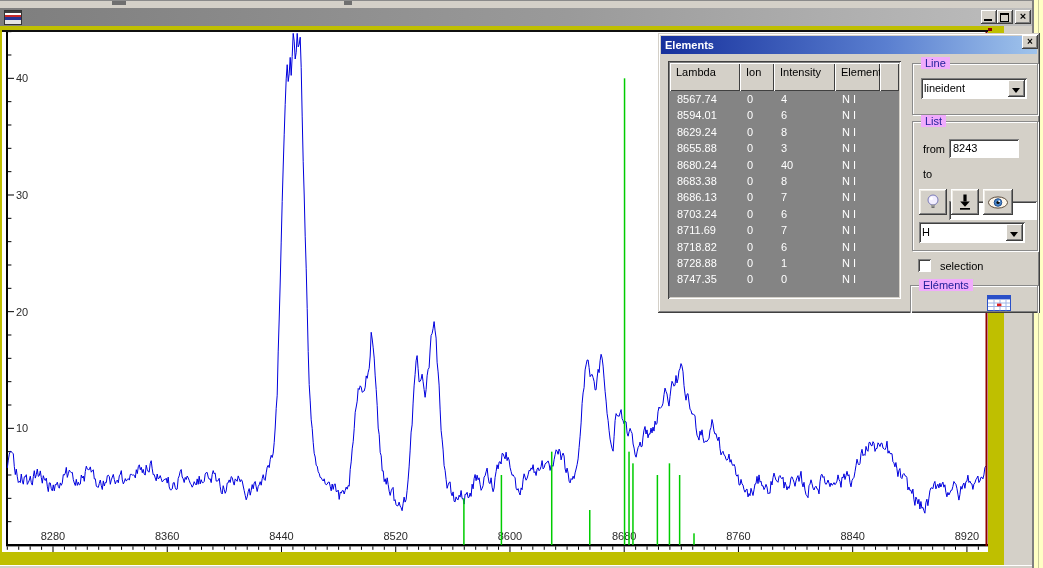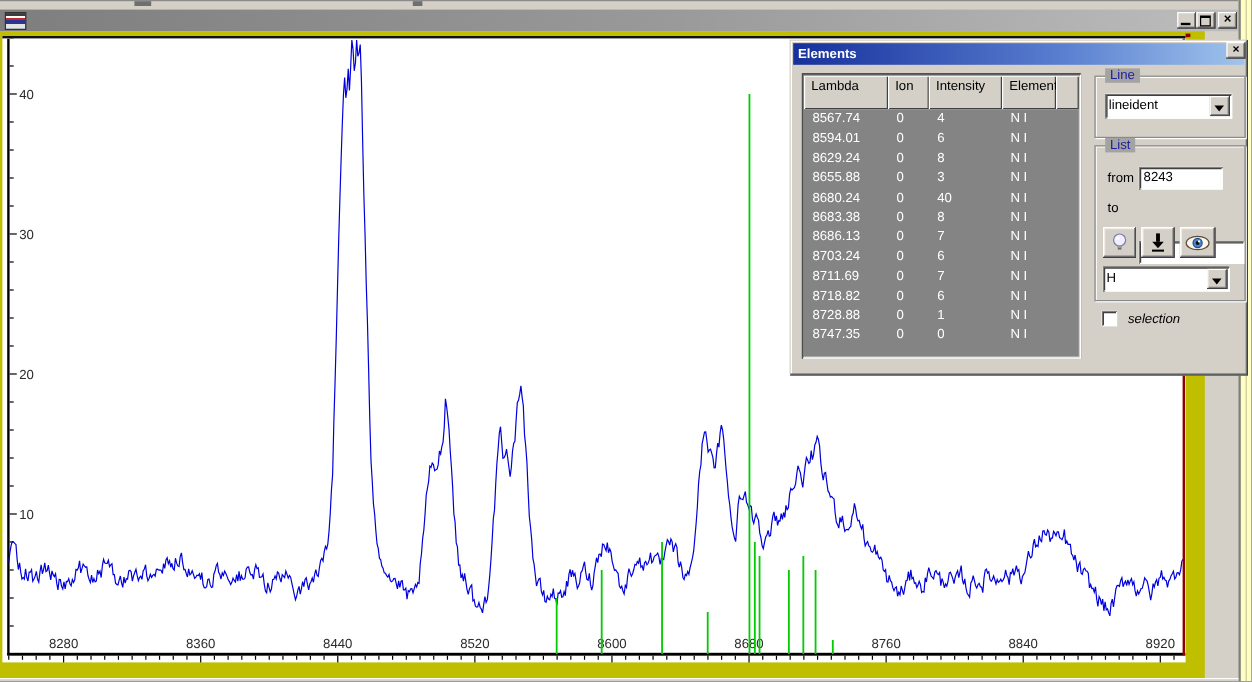--- a/index.html
+++ b/index.html
@@ -50,21 +50,21 @@
     box-shadow: inset 1px 1px 0 #404040, inset -1px -1px 0 #ffffff, inset 2px 2px 0 #808080, inset -2px -2px 0 #d4d0c8; padding:2px; box-sizing:border-box; }
   .thead { display:flex; height:28px; }
   .th { background:#d4d0c8; box-shadow: inset 1px 1px 0 #ffffff, inset -1px -1px 0 #404040;
     font-size:11px; color:#000; line-height:18px; padding-left:6px; box-sizing:border-box; overflow:hidden; }
   .c0 { width:70px; } .c1 { width:34px; } .c2 { width:61px; } .c3 { width:45px; } .c4 { flex:1; }
   .tbody { height:calc(100% - 18px); overflow:hidden; }
   .trow { display:flex; height:16.4px; }
   .tcell { font-size:11px; color:#ffffff; line-height:16.4px; padding-left:7px; box-sizing:border-box; overflow:hidden; }
 
   .groupbox { position:absolute; border:1px solid #8a8a8a; box-shadow: 1px 1px 0 #ffffff, inset 1px 1px 0 #ffffff; }
-  .group-label { position:absolute; top:-7px; left:8px; background:#a3a3a3; padding:0 4px; color:#20209a; font-size:11px; }
+  .group-label { position:absolute; top:-7px; left:8px; background:#f0abfc; padding:0 4px; color:#20209a; font-size:11px; }
   .field { background:#ffffff; box-shadow: inset 1px 1px 0 #808080, inset -1px -1px 0 #ffffff, inset 2px 2px 0 #404040; box-sizing:border-box; }
   .combo { position:absolute; height:21px; }
   .combo .val { position:absolute; left:3px; top:3px; right:20px; bottom:3px; font-size:11px; line-height:15px; color:#000; overflow:hidden; }
   .combo-btn { position:absolute; right:2px; top:2px; bottom:2px; width:17px; background:#d4d0c8;
     box-shadow: inset -1px -1px 0 #404040, inset 1px 1px 0 #ffffff, inset -2px -2px 0 #808080; }
   .combo-btn .arr { position:absolute; left:4px; top:8px; width:0; height:0; border:4px solid transparent; border-top:5px solid #000; }
   .textinput { position:absolute; height:19px; font-size:11px; line-height:15px; padding:2px 0 0 4px; color:#000; }
   .small-label { position:absolute; font-size:11px; color:#000; }
   .icon-btn { position:absolute; width:28px; height:26px; background:#d4d0c8;
     box-shadow: inset -1px -1px 0 #404040, inset 1px 1px 0 #ffffff, inset -2px -2px 0 #808080, inset 2px 2px 0 #f0ede6;
@@ -391,17 +391,28 @@
 
       <div class="combo field" style="left:6px;top:100px;width:106px;">
         <div class="val">H</div>
         <div class="combo-btn">
             <div class="arr"></div>
           </div>
       </div>
     </div>
 
     <div class="checkbox" style="left:260px;top:226px;"></div>
-    <div class="small-label" style="left:282px;top:227px;font-style:italic;">selection</div>
-
+    <div class="small-label" style="left:282px;top:227px;">selection</div>
+
+    <div class="groupbox" style="left:252px;top:252px;width:126px;height:40px;">
+      <div class="group-label">Eléments</div>
+      <div style="position:absolute;left:76px;top:9px;width:26px;height:17px;cursor:pointer;">
+        <svg width="24" height="16" viewBox="0 0 24 16">
+          <rect x="0.5" y="0.5" width="23" height="15" fill="#ffffff" stroke="#2a50c8"></rect>
+          <rect x="1" y="1" width="22" height="3.4" fill="#2a50c8"></rect>
+          <path d="M1 8h22 M1 11.5h22 M7 4.4v11 M13 4.4v11 M19 4.4v11" stroke="#9fb4e6" stroke-width="1" fill="none"></path>
+          <rect x="10" y="8.6" width="4.4" height="2.6" fill="#e02020"></rect>
+        </svg>
+      </div>
+    </div>
   </div>
 
 </div>
 
 </body></html>

